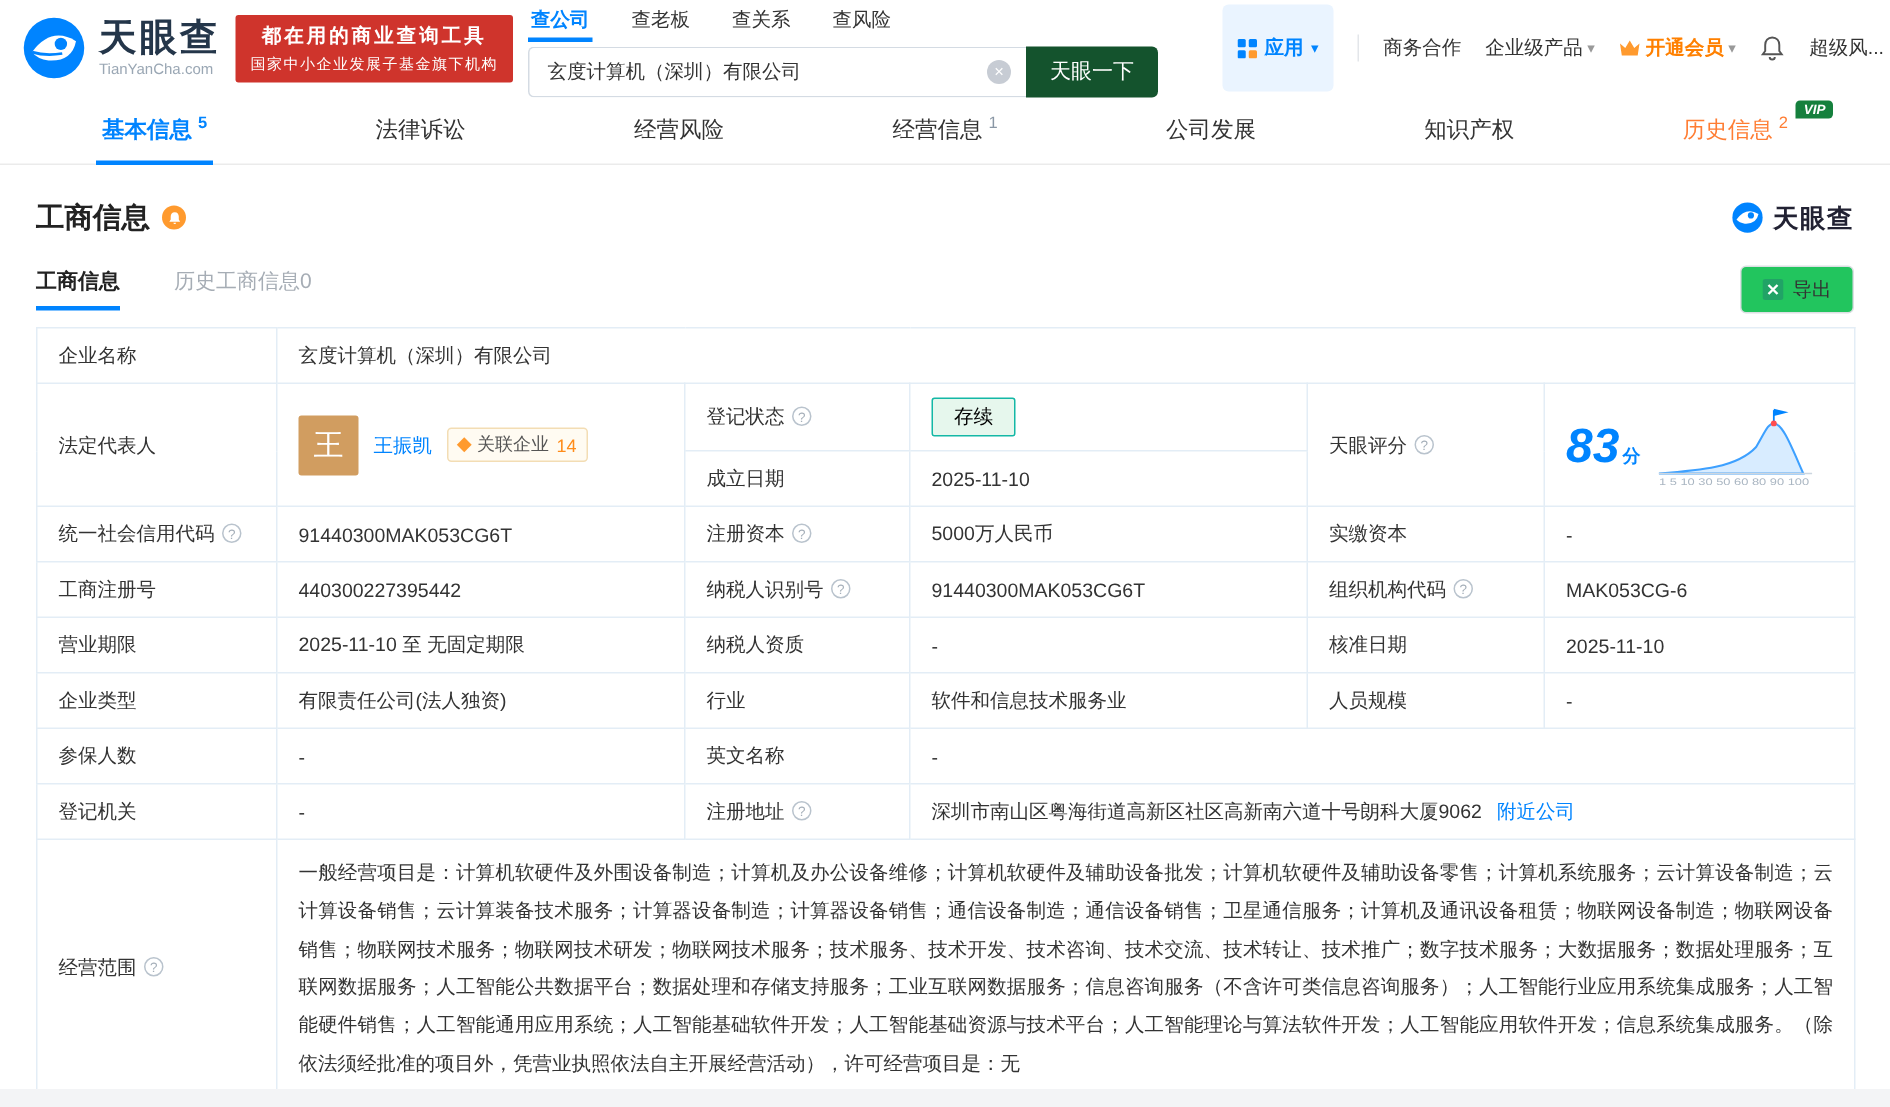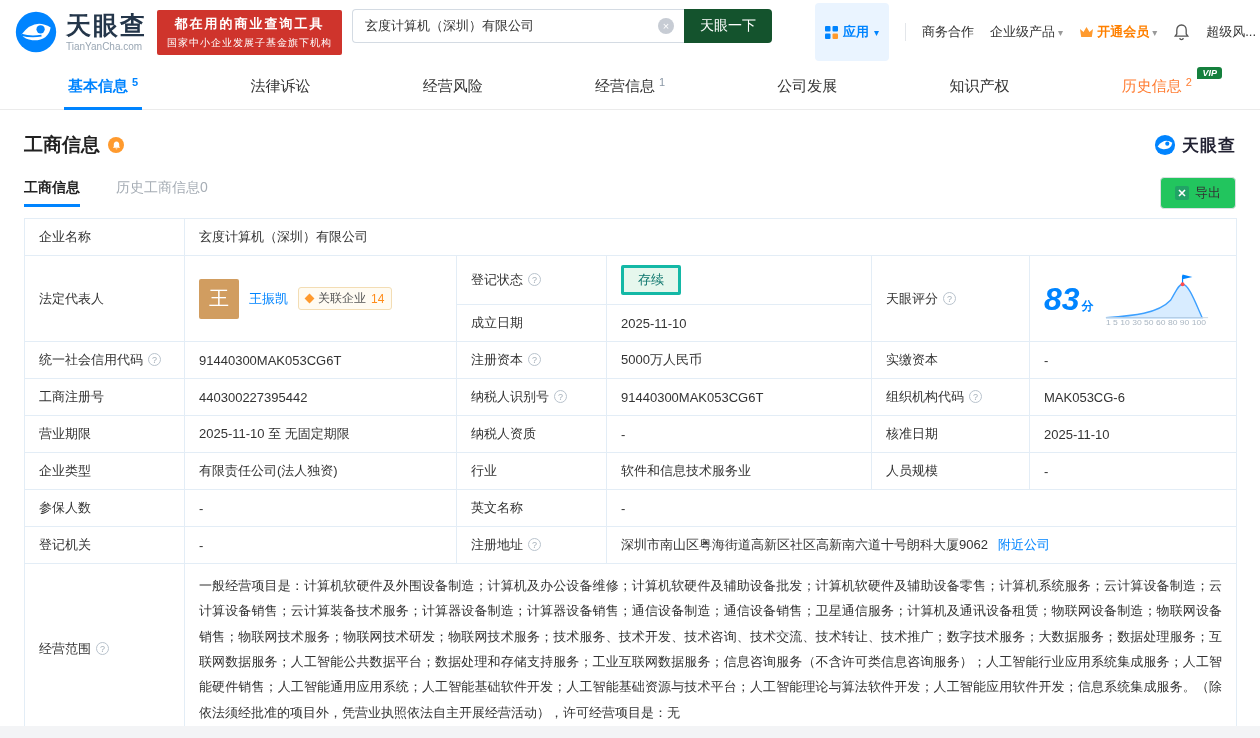--- a/index.html
+++ b/index.html
@@ -75,21 +75,21 @@
       background:#22c55e; border-radius:4px; padding:6px 14px; font-size:13px; color:#333; cursor:pointer; font-family:inherit; }
 
   
   table.info { width:100%; border-collapse:collapse; table-layout:fixed; margin-top:8px; font-size:13px; }
   table.info td { border:1px solid #e3edf6; padding:9px 14px; background:#fff; color:#333;
       word-break:break-all; vertical-align:middle; }
   td.lbl { background:#e9f4fe; color:#333; }
   .qicon { display:inline-block; width:13px; height:13px; border:1px solid #b9c3cd; border-radius:50%;
       color:#a5afb9; font-size:9px; line-height:12px; text-align:center; margin-left:5px; cursor:pointer;
       vertical-align:1px; }
-  .status-pill { display:inline-block; background:#e6f7ed; border:3px solid #14b8a6; color:#0f766e;
+  .status-pill { display:inline-block; background:#e6f7ed; border:1px solid #14b8a6; color:#000000;
       padding:3px 14px; border-radius:2px; font-size:13px; }
   .rep-cell { display:flex; align-items:center; }
   .avatar { width:40px; height:40px; background:#d19d60; color:#fff; font-size:20px; border-radius:2px;
       display:flex; align-items:center; justify-content:center; cursor:pointer; flex:none; }
   .rep-name { color:#0084ff; margin:0 10px; cursor:pointer; }
   .rel-badge { display:inline-flex; align-items:center; gap:5px; border:1px solid #f3ddb4; background:#fffbf2;
       border-radius:3px; padding:2px 7px; font-size:12px; color:#555; cursor:pointer; }
   .diamond { width:7px; height:7px; background:#ff9a2e; transform:rotate(45deg); flex:none; }
   .rel-cnt { color:#ff8c1a; }
   .score-cell { display:flex; align-items:center; gap:10px; }
@@ -115,20 +115,26 @@
       <div class="logo-cn">天眼查</div>
       <div class="logo-en">TianYanCha.com</div>
     </div>
   </div>
   <div class="slogan">
     <div class="l1">都在用的商业查询工具</div>
     <div class="l2">国家中小企业发展子基金旗下机构</div>
   </div>
 
   <div class="search-area">
+    <div class="search-tabs">
+      <span class="stab active">查公司</span>
+      <span class="stab">查老板</span>
+      <span class="stab">查关系</span>
+      <span class="stab">查风险</span>
+    </div>
     <div class="search-box">
       <span class="search-input-wrap">
         <input class="search-input" type="text" value="玄度计算机（深圳）有限公司" style="">
         <span class="clear">×</span>
       </span>
       <button class="search-btn">天眼一下</button>
     </div>
   </div>
 
   <div class="top-right">

